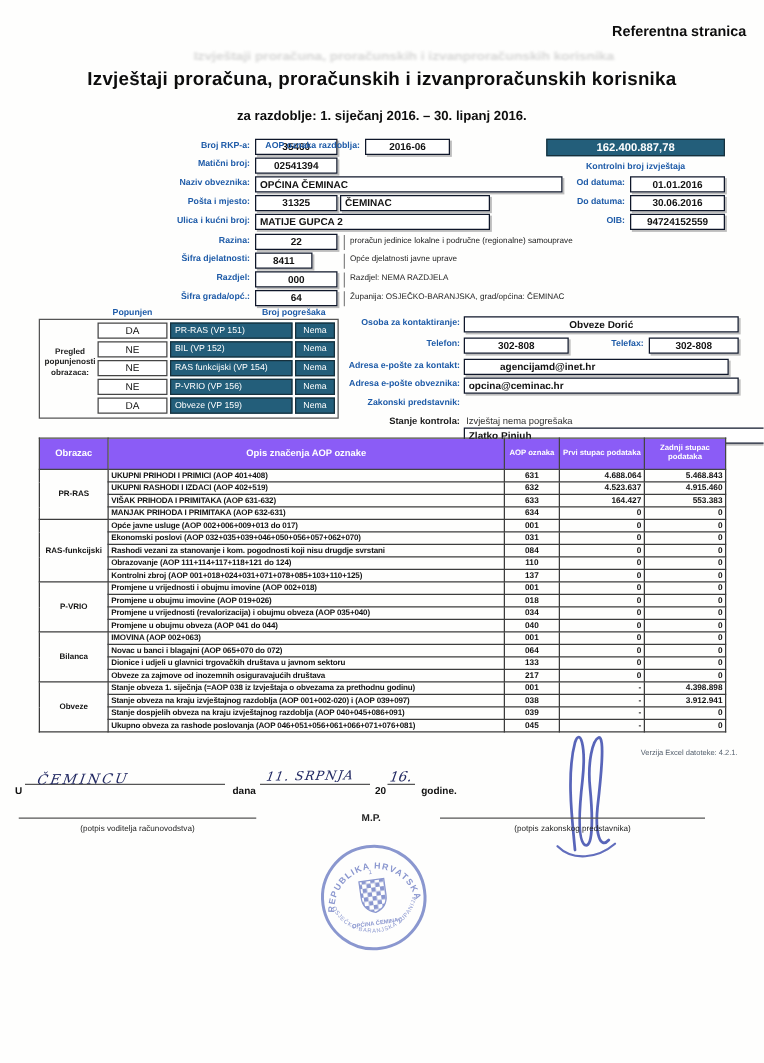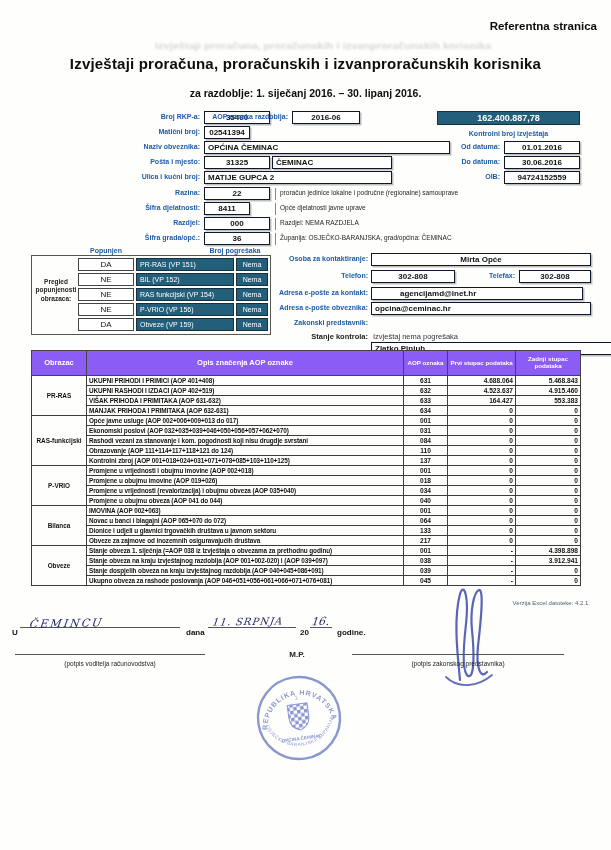--- a/index.html
+++ b/index.html
@@ -48,21 +48,21 @@
   <div class="title">Izvještaji proračuna, proračunskih i izvanproračunskih korisnika</div>
   <div class="subtitle">za razdoblje: 1. siječanj 2016.  –  30. lipanj 2016.</div>
 
   <div class="lbl" style="top:113px;left:30px;width:170px;">Broj RKP-a:</div>
   <div class="vbox c" style="top:111px;left:204px;width:66px;">35460</div>
   <div class="lbl" style="top:113px;left:120px;width:168px;">AOP oznaka razdoblja:</div>
   <div class="vbox c" style="top:111px;left:292px;width:68px;">2016-06</div>
   <div class="vbox dark" style="top:111px;left:437px;width:143px;height:14px;line-height:12px;">162.400.887,78</div>
 
   <div class="lbl" style="top:128px;left:30px;width:170px;">Matični broj:</div>
-  <div class="vbox c" style="top:126px;left:204px;width:46px;">02541394</div>
+  <div class="vbox c" style="top:126px;left:204px;width:66px;">02541394</div>
   <div class="lbl" style="top:130px;left:437px;width:143px;text-align:center;">Kontrolni broj izvještaja</div>
 
   <div class="lbl" style="top:143px;left:30px;width:170px;">Naziv obveznika:</div>
   <div class="vbox" style="top:141px;left:204px;width:246px;">OPĆINA ČEMINAC</div>
   <div class="lbl" style="top:143px;left:415px;width:85px;">Od datuma:</div>
   <div class="vbox c" style="top:141px;left:504px;width:76px;">01.01.2016</div>
 
   <div class="lbl" style="top:158px;left:30px;width:170px;">Pošta i mjesto:</div>
   <div class="vbox c" style="top:156px;left:204px;width:66px;">31325</div>
   <div class="vbox" style="top:156px;left:272px;width:120px;">ČEMINAC</div>
@@ -80,21 +80,21 @@
 
   <div class="lbl" style="top:204px;left:30px;width:170px;">Šifra djelatnosti:</div>
   <div class="vbox c" style="top:202px;left:204px;width:46px;">8411</div>
   <div class="desc" style="top:203px;left:275px;width:300px;">Opće djelatnosti javne uprave</div>
 
   <div class="lbl" style="top:219px;left:30px;width:170px;">Razdjel:</div>
   <div class="vbox c" style="top:217px;left:204px;width:66px;">000</div>
   <div class="desc" style="top:218px;left:275px;width:300px;">Razdjel: NEMA RAZDJELA</div>
 
   <div class="lbl" style="top:234px;left:30px;width:170px;">Šifra grada/opć.:</div>
-  <div class="vbox c" style="top:232px;left:204px;width:66px;">36</div>
+  <div class="vbox c" style="top:232px;left:204px;width:66px;">64</div>
   <div class="desc" style="top:233px;left:275px;width:300px;">Županija: OSJEČKO-BARANJSKA, grad/općina: ČEMINAC</div>
 
   <div class="lbl" style="top:247px;left:78px;width:56px;text-align:center;">Popunjen</div>
   <div class="lbl" style="top:247px;left:193px;width:84px;text-align:center;">Broj pogrešaka</div>
   <div class="abs" style="top:255px;left:31px;width:240px;height:80px;border:1px solid #555;"></div>
   <div class="cap" style="top:278px;left:34px;width:44px;font-weight:700;line-height:1.3;">Pregled popunjenosti obrazaca:</div>
 
   <div class="pcell" style="top:258px;left:78px;width:56px;">DA</div>
   <div class="pcell dark" style="top:258px;left:136px;width:98px;">PR-RAS (VP 151)</div>
   <div class="pcell dark c" style="top:258px;left:236px;width:32px;">Nema</div>
@@ -109,21 +109,21 @@
 
   <div class="pcell" style="top:303px;left:78px;width:56px;">NE</div>
   <div class="pcell dark" style="top:303px;left:136px;width:98px;">P-VRIO (VP 156)</div>
   <div class="pcell dark c" style="top:303px;left:236px;width:32px;">Nema</div>
 
   <div class="pcell" style="top:318px;left:78px;width:56px;">DA</div>
   <div class="pcell dark" style="top:318px;left:136px;width:98px;">Obveze (VP 159)</div>
   <div class="pcell dark c" style="top:318px;left:236px;width:32px;">Nema</div>
 
   <div class="lbl" style="top:255px;left:230px;width:138px;">Osoba za kontaktiranje:</div>
-  <div class="vbox c" style="top:253px;left:371px;width:220px;">Mirta Opće</div>
+  <div class="vbox c" style="top:253px;left:371px;width:220px;">Obveze Dorić</div>
 
   <div class="lbl" style="top:272px;left:230px;width:138px;">Telefon:</div>
   <div class="vbox c" style="top:270px;left:371px;width:84px;">302-808</div>
   <div class="lbl" style="top:272px;left:455px;width:60px;">Telefax:</div>
   <div class="vbox c" style="top:270px;left:519px;width:72px;">302-808</div>
 
   <div class="lbl" style="top:289px;left:230px;width:138px;">Adresa e-pošte za kontakt:</div>
   <div class="vbox" style="top:287px;left:371px;width:212px;padding-left:28px;">agencijamd@inet.hr</div>
 
   <div class="lbl" style="top:304px;left:230px;width:138px;">Adresa e-pošte obveznika:</div>

